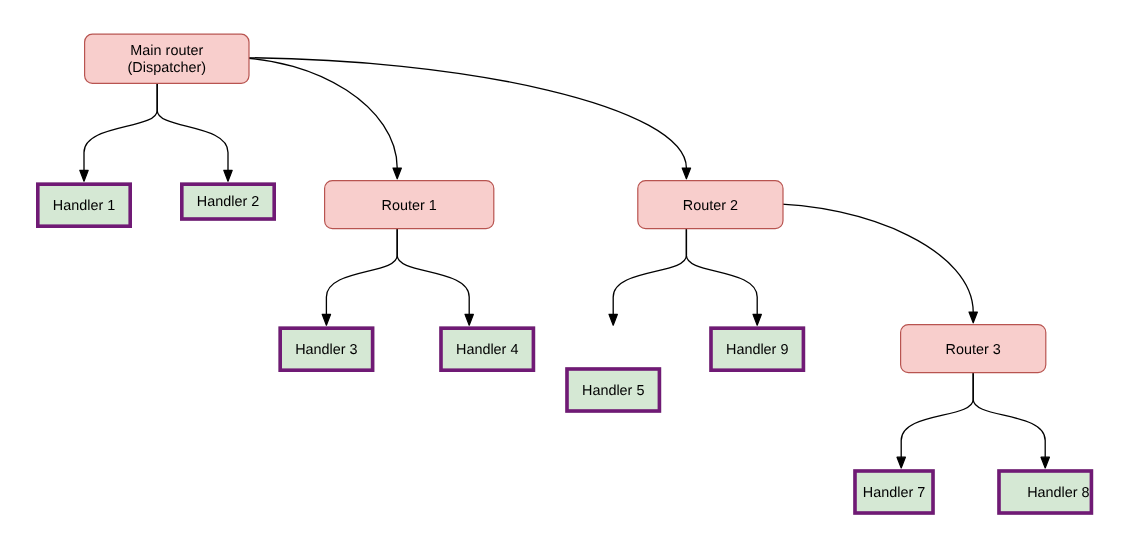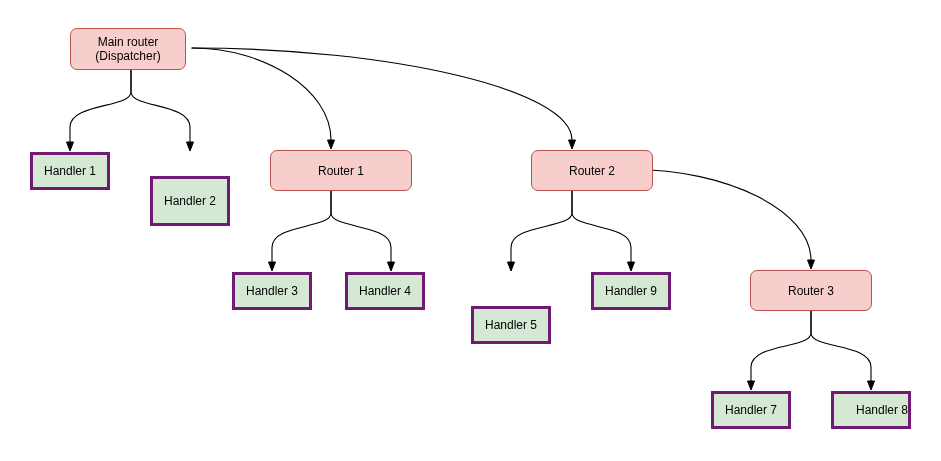--- a/index.html
+++ b/index.html
@@ -87,28 +87,28 @@
       <path d="M 631 271 L 627.5 262 L 634.5 262 Z" class="edge-arrow"></path>
       <path d="M 633 169.5 C 725.56 169.5, 811 210.225, 811 260" class="edge-path"></path>
       <path d="M 811 269 L 807.5 260 L 814.5 260 Z" class="edge-arrow"></path>
       <path d="M 811 311 L 811 333 C 811 349, 751 343, 751 367 L 751 381" class="edge-path"></path>
       <path d="M 751 390 L 747.5 381 L 754.5 381 Z" class="edge-arrow"></path>
       <path d="M 811 311 L 811 333 C 811 349, 871 343, 871 367 L 871 381" class="edge-path"></path>
       <path d="M 871 390 L 867.5 381 L 874.5 381 Z" class="edge-arrow"></path>
     </svg>
 
   <div id="node-layer">
-      <div class="node node-router" style="left: 70px; top: 28px; width: 116px; height: 42px;"><span>Main router
+      <div class="node node-router" style="left: 70px; top: 28px; width: 138px; height: 42px;"><span>Main router
 (Dispatcher)</span></div>
       <div class="node node-handler" style="left: 30px; top: 152px; width: 80px; height: 38px;"><span>Handler 1</span></div>
-      <div class="node node-handler" style="left: 150px; top: 152px; width: 80px; height: 50px; margin-top: 24px;"><span>Handler 2</span></div>
+      <div class="node node-handler" style="left: 150px; top: 152px; width: 80px; height: 32px;"><span>Handler 2</span></div>
       <div class="node node-router" style="left: 270px; top: 150px; width: 142px; height: 41px;"><span>Router 1</span></div>
       <div class="node node-router" style="left: 511px; top: 150px; width: 122px; height: 41px; margin-left: 20px;"><span>Router 2</span></div>
       <div class="node node-handler" style="left: 232px; top: 272px; width: 80px; height: 38px;"><span>Handler 3</span></div>
-      <div class="node node-handler" style="left: 345px; top: 272px; width: 80px; height: 38px;"><span>Handler 4</span></div>
+      <div class="node node-handler" style="left: 366px; top: 272px; width: 80px; height: 38px;"><span>Handler 4</span></div>
       <div class="node node-handler" style="left: 471px; top: 272px; width: 80px; height: 38px; margin-top: 34px;"><span>Handler 5</span></div>
       <div class="node node-handler" style="left: 591px; top: 272px; width: 80px; height: 38px;"><span>Handler 9</span></div>
       <div class="node node-router" style="left: 750px; top: 270px; width: 122px; height: 41px;"><span>Router 3</span></div>
-      <div class="node node-handler" style="left: 711px; top: 391px; width: 80px; height: 38px;"><span>Handler 7</span></div>
+      <div class="node node-handler" style="left: 711px; top: 391px; width: 68px; height: 38px;"><span>Handler 7</span></div>
       <div class="node node-handler" style="left: 831px; top: 391px; width: 80px; height: 38px; justify-content: flex-end;"><span>Handler 8</span></div>
     </div>
 
 </div>
 
 </body></html>

